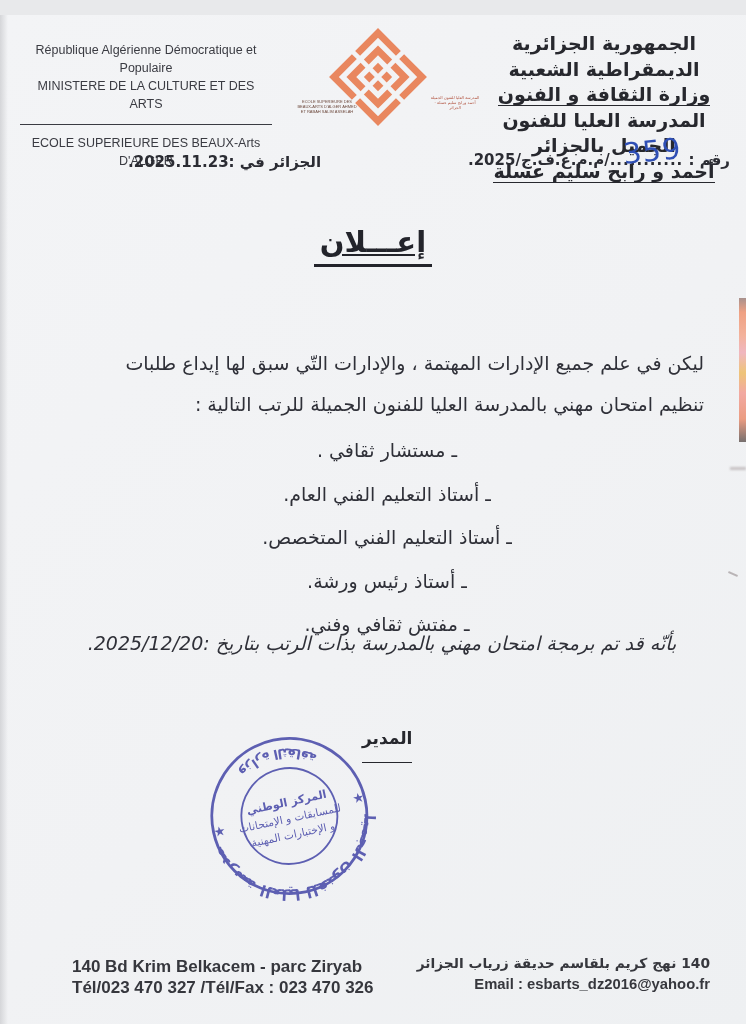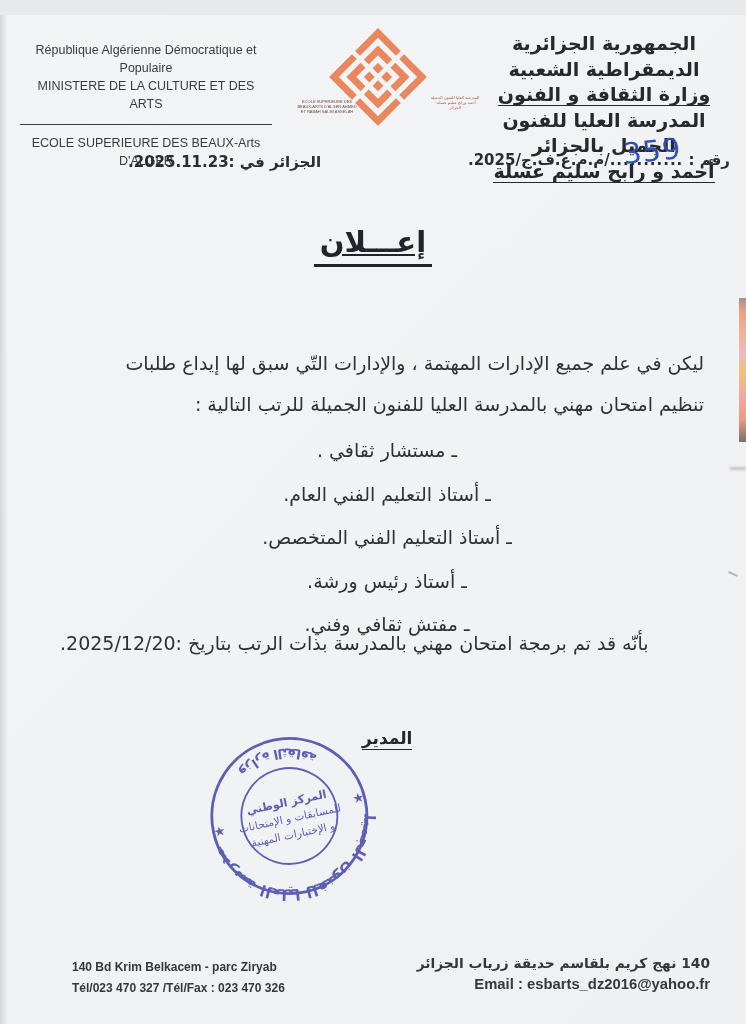--- a/index.html
+++ b/index.html
@@ -47,31 +47,31 @@
   
   .title-row{position:absolute;left:0;top:210px;width:746px;text-align:center;}
   .title{display:inline-block;direction:rtl;font-size:29px;font-weight:bold;color:#23242b;
     border-bottom:3.2px solid #23242b;padding:0 6px 5px;text-decoration:underline;}
 
   
   .para{position:absolute;left:70px;right:42px;top:328px;direction:rtl;text-align:right;
     font-size:19px;line-height:41px;color:#2f3038;}
   .ranks{position:absolute;right:42px;left:70px;top:414px;direction:rtl;text-align:center;
     font-size:19px;line-height:43.5px;color:#2f3038;}
-  .closing{position:absolute;left:60px;right:42px;top:608px;direction:rtl;text-align:left;
-    font-size:19px;line-height:41px;color:#2f3038;}
+  .closing{position:absolute;left:60px;right:42px;top:608px;direction:rtl;text-align:center;
+    font-size:19px;line-height:41px;color:#2f3038;font-style:italic;}
 
   
   .director{position:absolute;left:362px;top:713px;direction:rtl;font-size:17px;font-weight:bold;color:#26272d;
-    border-bottom:1.8px solid #26272d;padding-bottom:1px;}
+    border-bottom:1.8px solid #26272d;padding-bottom:14px;}
   .stamp{position:absolute;left:188px;top:702px;width:204px;height:204px;opacity:.85;}
 
   
   .foot-left{position:absolute;left:72px;top:942px;font-family:"Liberation Sans","DejaVu Sans",sans-serif;
-    font-size:12px;font-weight:bold;line-height:20.5px;color:#36373d;}
+    font-size:17px;font-weight:bold;line-height:20.5px;color:#36373d;}
   .foot-right{position:absolute;right:36px;top:938px;text-align:right;direction:rtl;
     font-size:13.8px;font-weight:bold;line-height:21px;color:#36373d;}
   .foot-right .email{direction:ltr;font-family:"Liberation Sans","DejaVu Sans",sans-serif;font-size:14.8px;}
 </style>
 </head>
 <body>
 
 <div class="page">
 
   <div class="scan-edge-left"></div>

